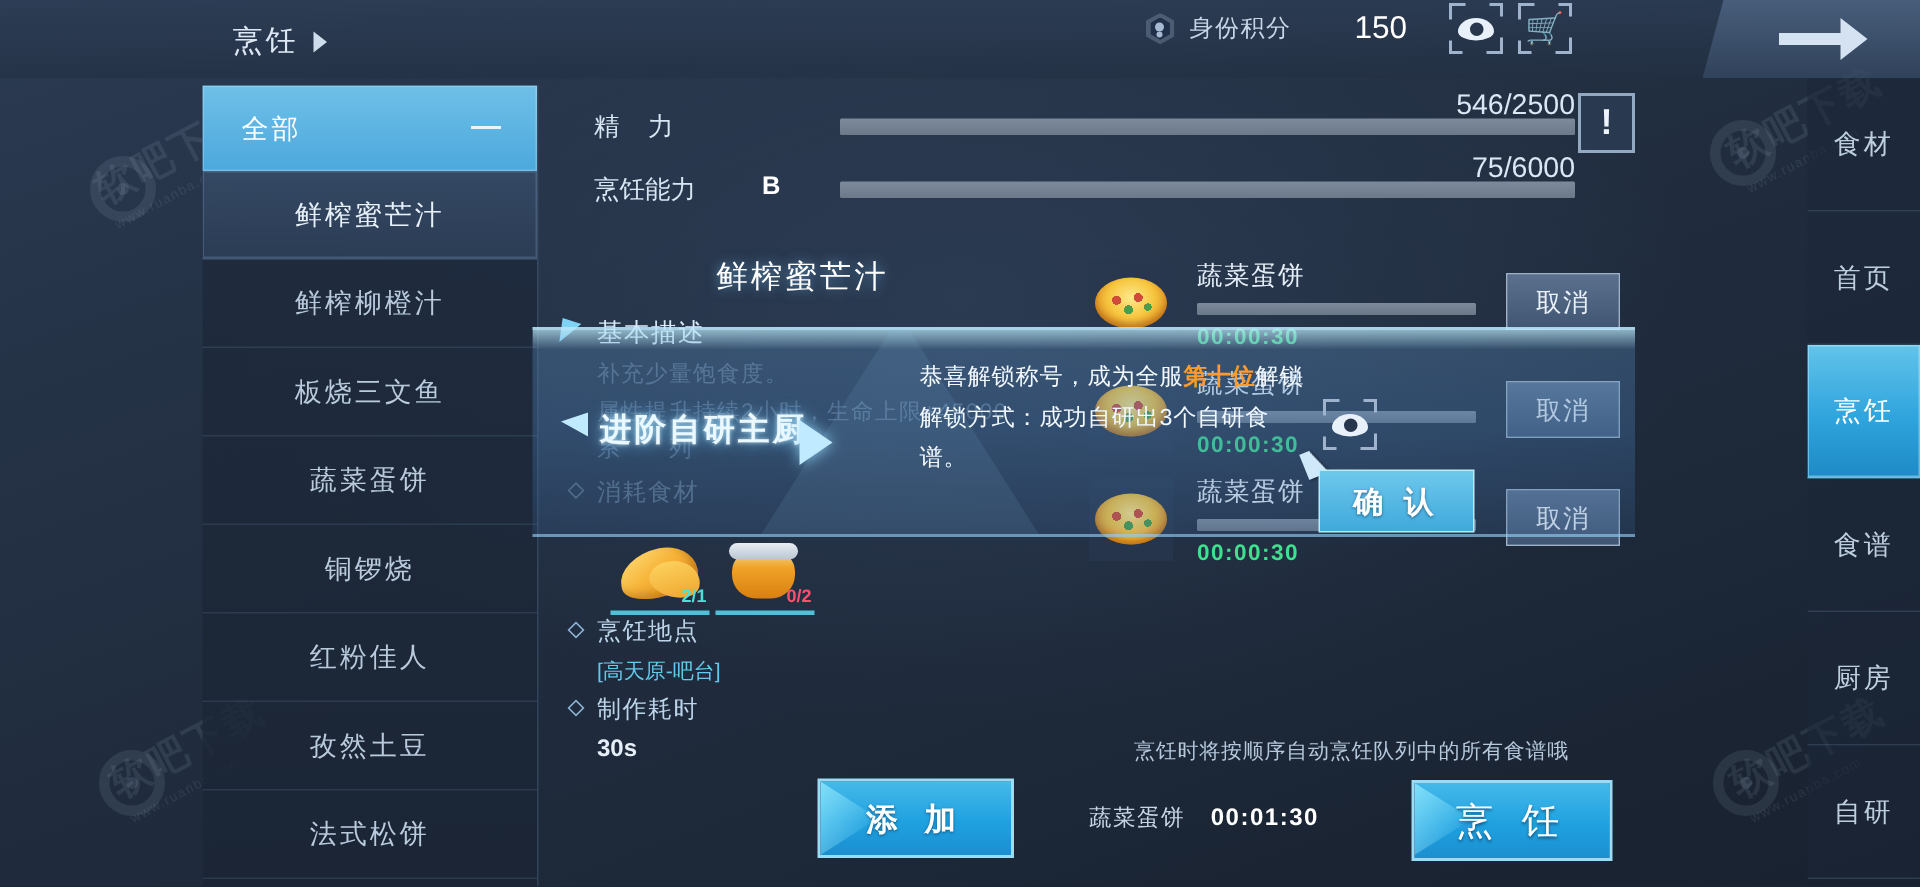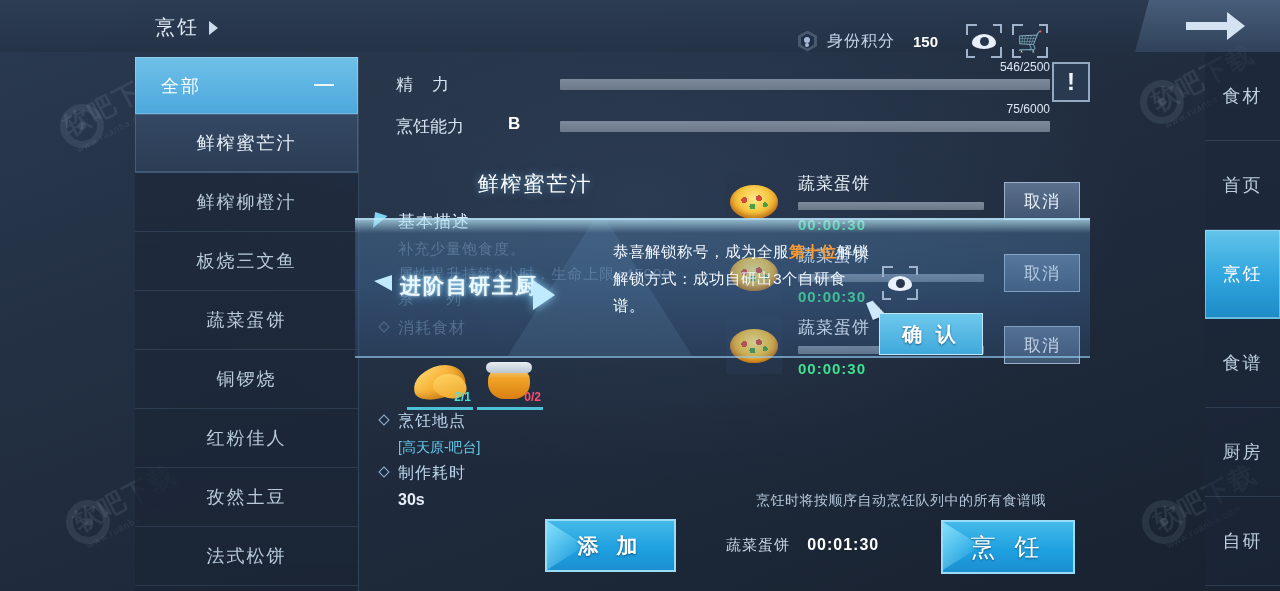--- a/index.html
+++ b/index.html
@@ -53,21 +53,21 @@
     display: flex; align-items: center; gap: 10px;
   }
   #breadcrumb .bc-text { color: #dde7f3; font-size: 20px; letter-spacing: 2px; }
   #breadcrumb .bc-arrow {
     width: 0; height: 0;
     border-left: 9px solid #cfdceb;
     border-top: 7px solid transparent;
     border-bottom: 7px solid transparent;
   }
   #currency {
-    position: absolute; right: 232px; top: 24px;
+    position: absolute; right: 232px; top: 2px;
     display: flex; align-items: center; gap: 10px;
   }
   .hexicon {
     width: 19px; height: 21px;
     background: rgba(180,200,225,0.25);
     clip-path: polygon(50% 0%, 100% 25%, 100% 75%, 50% 100%, 0% 75%, 0% 25%);
     display:flex; align-items:center; justify-content:center;
   }
   .hexicon .inner {
     width: 13px; height: 15px;
@@ -75,21 +75,21 @@
     clip-path: polygon(50% 0%, 100% 25%, 100% 75%, 50% 100%, 0% 75%, 0% 25%);
     position: relative;
   }
   .hexicon .inner::after{
     content:""; position:absolute; left:3.5px; top:3px;
     width:6px; height:6px; border-radius:50%;
     background: rgba(190,210,235,0.85);
     box-shadow: 0 5px 0 -1px rgba(190,210,235,0.85);
   }
   #currency .label { color: #c6d5e6; font-size: 16px; letter-spacing: 1px; }
-  #currency .amount { color: #ffffff; font-size: 15px; font-weight: bold; margin-left: 8px; }
+  #currency .amount { color: #ffffff; font-size: 21px; font-weight: normal; margin-left: 32px; }
   .sqbtn {
     width: 36px; height: 34px; position: relative;
     display: flex; align-items: center; justify-content: center;
   }
   .sqbtn::before, .sqbtn::after {
     content:""; position:absolute; width:9px; height:9px; border-color:#9fb4cc; border-style:solid;
   }
   .sqbtn::before { left:0; top:0; border-width:2px 0 0 2px; box-shadow: 27px 25px 0 -2px transparent; }
   .sqbtn::after  { right:0; bottom:0; border-width:0 2px 2px 0; }
   .sqbtn .c2 { position:absolute; left:0; bottom:0; width:9px; height:9px; border:solid #9fb4cc; border-width:0 0 2px 2px;}
@@ -150,21 +150,21 @@
 
   
   #stats { position:absolute; left:370px; top:57px; width:720px; height:100px; }
   .statrow { position:absolute; left:0; width:720px; height:36px; }
   .statrow .nm { position:absolute; left:26px; top:6px; color:#d8e5f2; font-size:17px; letter-spacing:1px;}
   .statrow .nm2 { position:absolute; left:26px; top:6px; color:#d8e5f2; font-size:17px;}
   .statrow .grade { position:absolute; left:138px; top:5px; color:#ffffff; font-size:17px; font-weight:bold;}
   .bar-wrap { position:absolute; left:190px; top:12px; width:490px; height:11px;
               background: linear-gradient(180deg,#7c8a9b,#6c798a); border-radius:1px; }
   .bar-fill { height:11px; border-radius:1px; }
-  .statrow .val { position:absolute; right:40px; top:-7px; color:#dbe7f4; font-size:12px;text-align:center; }
+  .statrow .val { position:absolute; right:40px; top:-7px; color:#dbe7f4; font-size:19px;text-align:center; }
   #warnbtn {
     position:absolute; left:1052px; top:62px; width:38px; height:40px;
     border:2px solid #93a9c2; background: rgba(50,70,95,0.5);
     display:flex; align-items:center; justify-content:center;
     color:#eef4fb; font-size:24px; font-weight:bold;
   }
 
   
   #detail { position:absolute; left:360px; top:160px; width:350px; height:431px; }
   #detail .dtitle { position:absolute; left:0; top:10px; width:350px; text-align:center;

